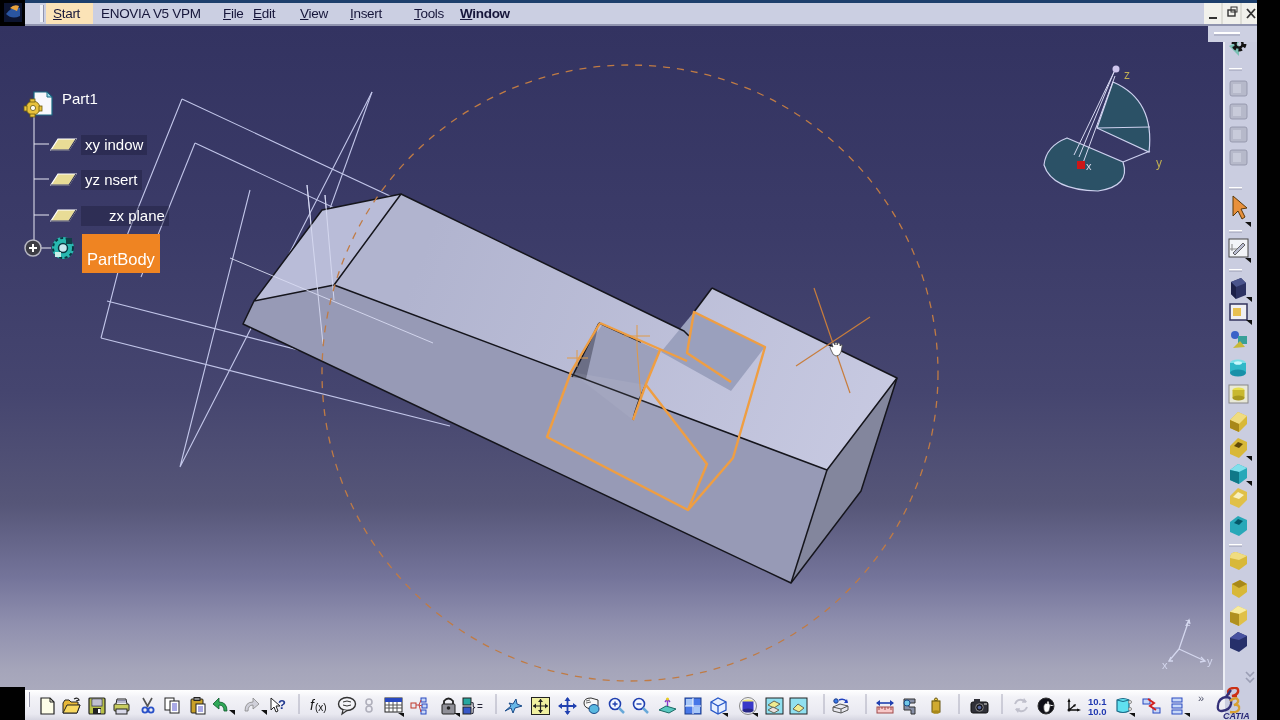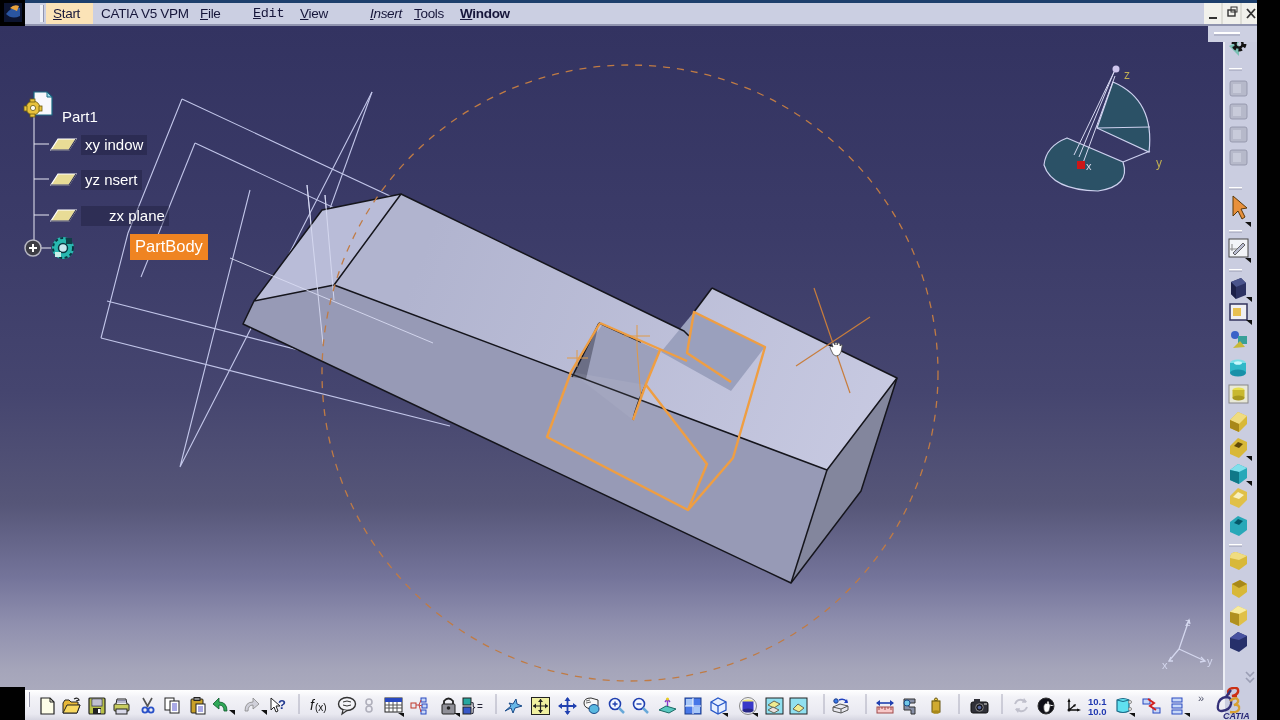--- a/index.html
+++ b/index.html
@@ -33,25 +33,25 @@
   <div id="sysicon">
     <svg width="25" height="26">
         <rect x="4" y="3" width="18" height="19" fill="#0c1430"></rect>
     <path d="M6 14 Q12 6 20 8 L20 16 Q12 20 6 14Z" fill="#2a55a0"></path>
     <path d="M10 8 Q14 4 19 6 L17 11 Z" fill="#e8a23c"></path>
       </svg>
   </div>
   <div id="startbtn"></div>
   <div style="position:absolute;left:40px;top:5px;width:3px;height:17px;background:#eef0f8;border-right:1px solid #9094ae;"></div>
   <span class="menu" style="left:53px;"><u>S</u>tart</span>
-  <span class="menu" style="left:101px;">CATIA V5 VPM</span>
-  <span class="menu" style="left:200px;"><u>F</u>ile</span>
-  <span class="menu" style="left:253px;font-family:Liberation Mono, monospace;"><u>E</u>dit</span>
+  <span class="menu" style="left:101px;">ENOVIA V5 VPM</span>
+  <span class="menu" style="left:223px;"><u>F</u>ile</span>
+  <span class="menu" style="left:253px;"><u>E</u>dit</span>
   <span class="menu" style="left:300px;"><u>V</u>iew</span>
-  <span class="menu" style="left:370px;font-style:italic;"><u>I</u>nsert</span>
+  <span class="menu" style="left:350px;"><u>I</u>nsert</span>
   <span class="menu" style="left:406px;margin-left:8px;"><u>T</u>ools</span>
   <span class="menu" style="left:460px;font-weight:bold;"><u>W</u>indow</span>
   <span class="menu" style="left:530px;margin-top:20px;"><u>H</u>elp</span>
   <div id="winbtns">
     <svg width="56" height="21">
       <line x1="18" y1="0" x2="18" y2="21" stroke="#c8c8c0" stroke-width="1"></line>
       <line x1="37" y1="0" x2="37" y2="21" stroke="#c8c8c0" stroke-width="1"></line>
       <rect x="5" y="14" width="8" height="2" fill="#333"></rect>
       <rect x="24" y="7" width="7" height="6" fill="none" stroke="#333" stroke-width="1.4"></rect>
       <rect x="27" y="4" width="6" height="5" fill="none" stroke="#333" stroke-width="1"></rect>
@@ -199,25 +199,25 @@
 
     <g>
       <circle cx="63" cy="248" r="11" fill="#28b8b0"></circle>
       <circle cx="63" cy="248" r="10" fill="none" stroke="#083840" stroke-width="2" stroke-dasharray="3 2.5"></circle>
       <circle cx="63" cy="248" r="4.5" fill="#c8e8f0" stroke="#083840" stroke-width="1.5"></circle>
       <rect x="66" y="238" width="6" height="6" fill="#104048"></rect>
       <rect x="55" y="252" width="6" height="5" fill="#c8f0e8"></rect>
     </g>
   </svg>
   
-  <span class="tlabel" style="left:58px;top:81px;background:none;text-align:right;">Part1</span>
+  <span class="tlabel" style="left:58px;top:63px;background:none;text-align:right;">Part1</span>
   <span class="tlabel" style="left:81px;top:109px;">xy indow</span>
   <span class="tlabel" style="left:81px;top:144px;">yz nsert</span>
   <span class="tlabel" style="left:81px;top:180px;padding-left:28px;">zx plane</span>
-  <span class="tlabel" style="left:82px;top:208px;background:#ef8422;color:#fff;font-size:16.5px;padding:3px 5px 4px 5px;margin-left:48px;">PartBody</span>
+  <span class="tlabel" style="left:82px;top:208px;background:#ef8422;color:#fff;font-size:16.5px;padding:16px 5px 4px 5px;">PartBody</span>
   </div>
 
   <div id="rtoolbar">
   <svg width="30" height="694" viewBox="0 26 30 694">
 
     <g stroke="#ffffff" stroke-width="2">
       <line x1="4" y1="30" x2="17" y2="30"></line>
       <line x1="4" y1="69" x2="17" y2="69"></line>
       <line x1="4" y1="188" x2="17" y2="188"></line>
       <line x1="4" y1="231" x2="17" y2="231"></line>

